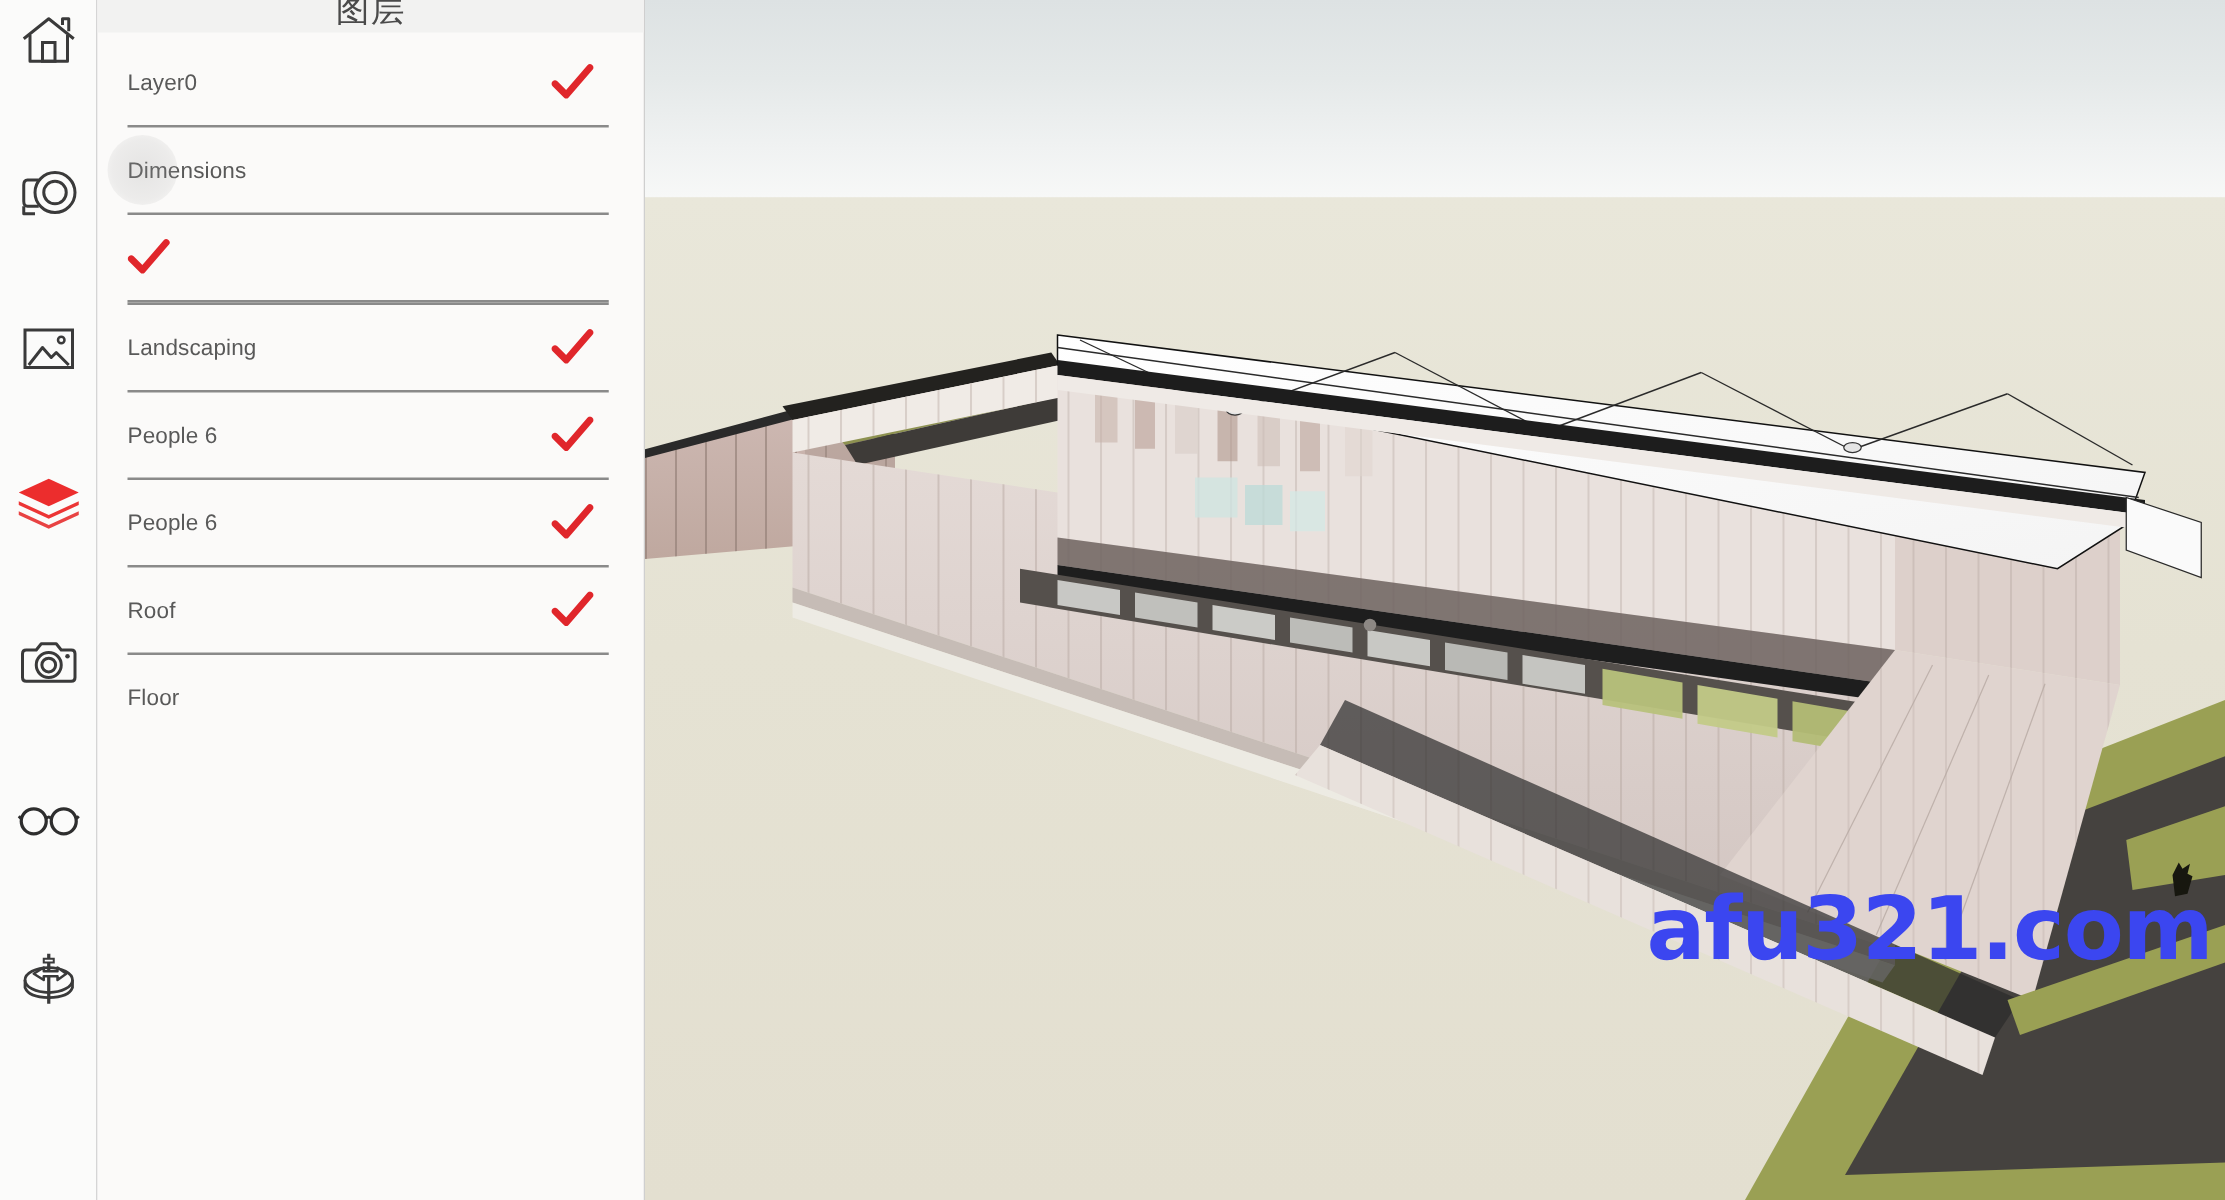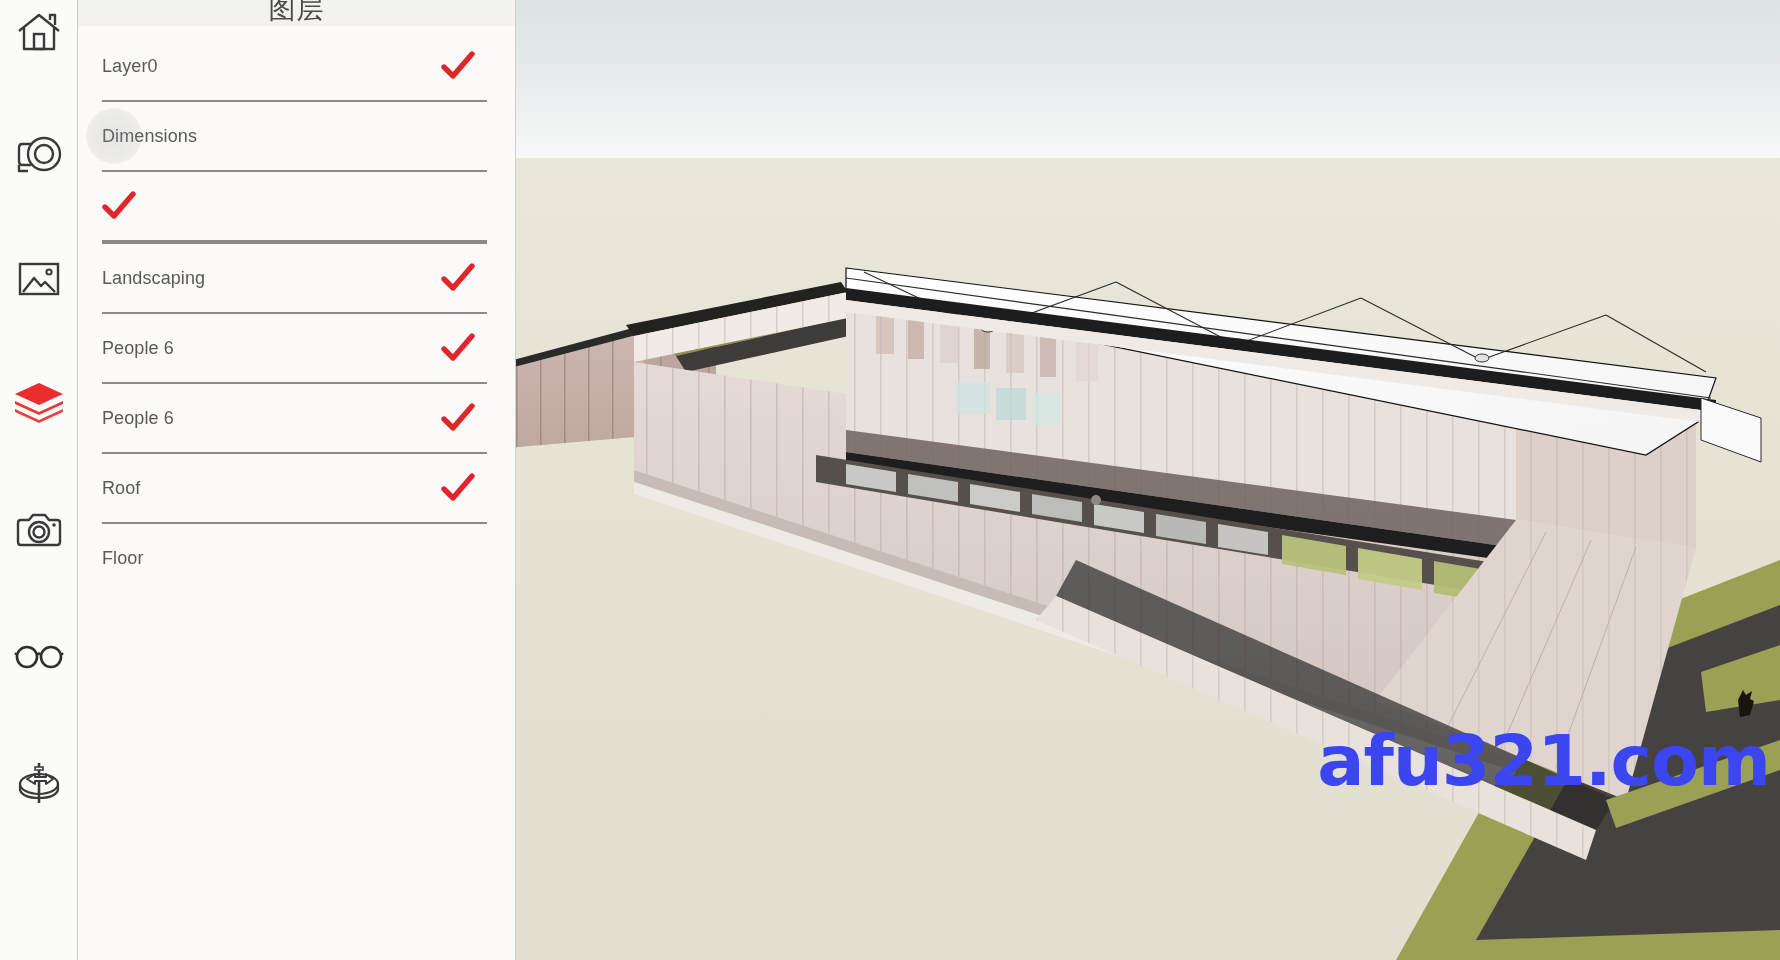--- a/index.html
+++ b/index.html
@@ -92,21 +92,21 @@
     background:linear-gradient(to bottom,#dde2e3 0%,#e5e9e9 40%,#f0f2f2 75%,#f7f8f7 100%);
   }
   #ground {
     position:absolute; left:0; top:158px; width:100%; bottom:0;
     background:linear-gradient(to bottom,#e9e7da 0%,#e5e2d3 45%,#e3dfd0 100%);
   }
   #model-svg { position:absolute; left:0; top:0; width:100%; height:100%; }
 
   #watermark {
     position:absolute;
-    right:10px; bottom:158px;
+    right:10px; bottom:176px;
     font-size:70px;
     font-weight:700;
     color:#3b46f0;
     font-family:"DejaVu Sans",sans-serif;
     letter-spacing:-1px;
     white-space:nowrap;
     user-select:none;
     pointer-events:none;
   }
 </style>

